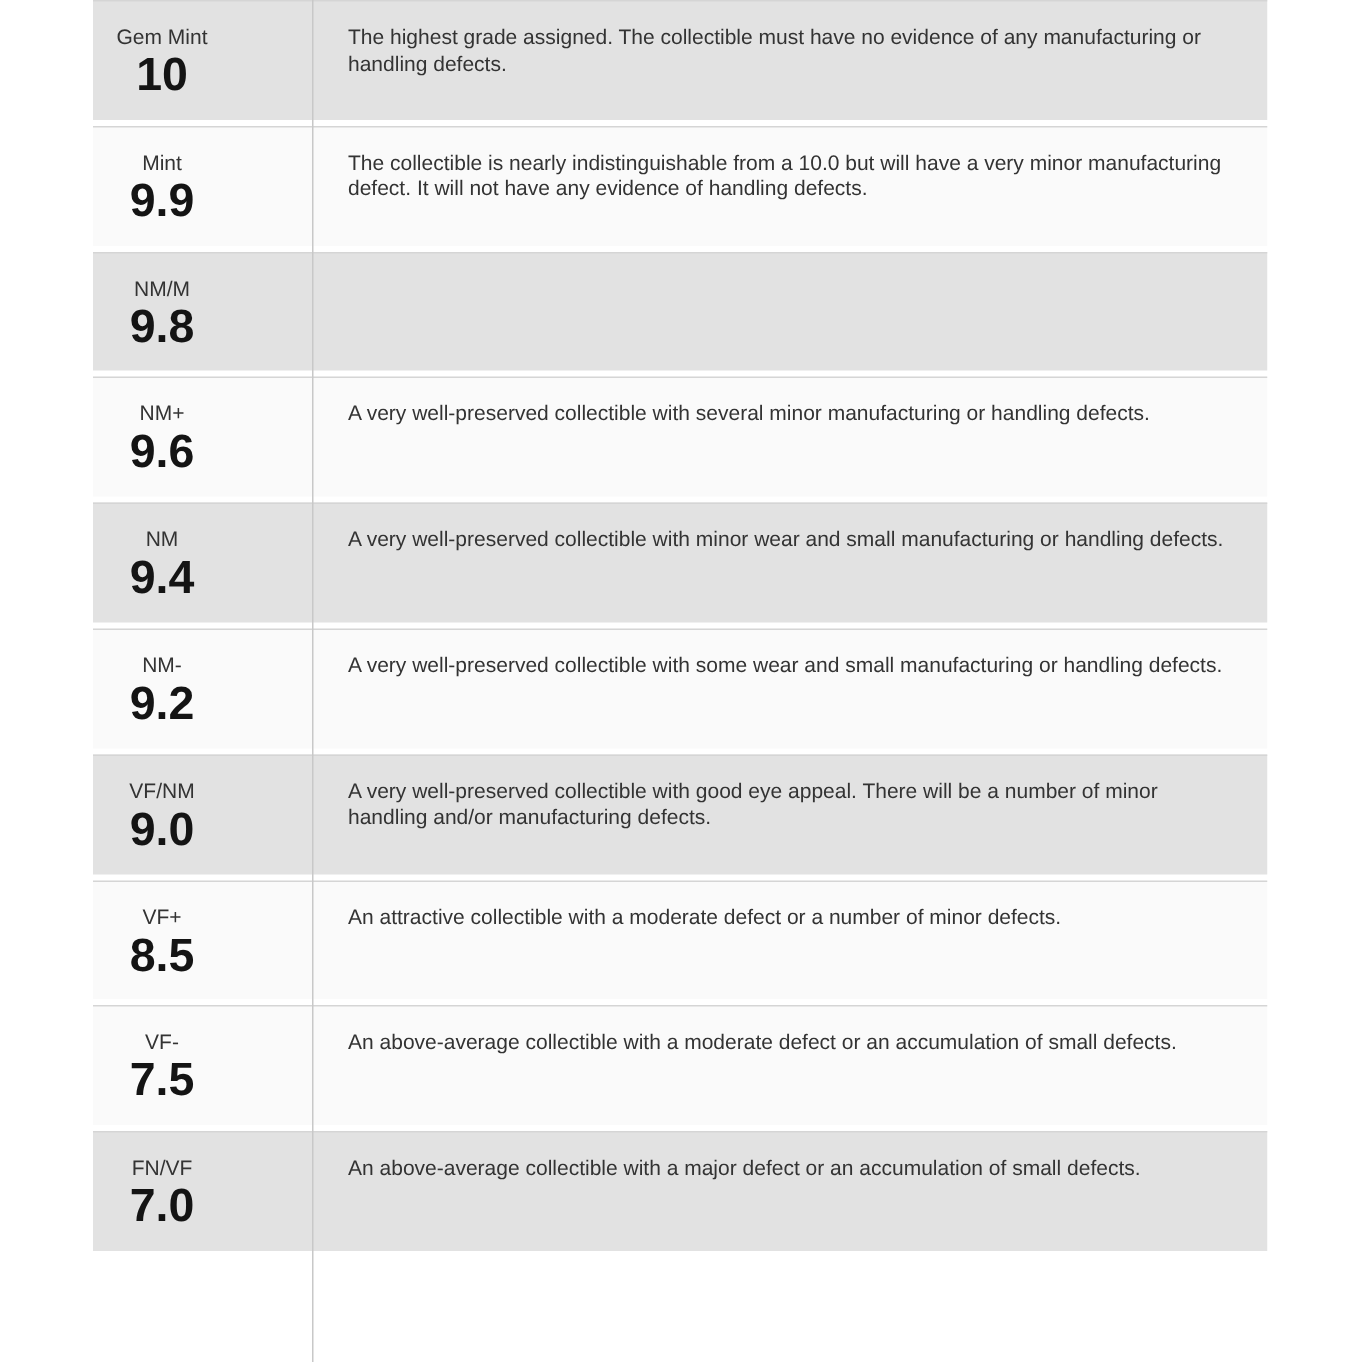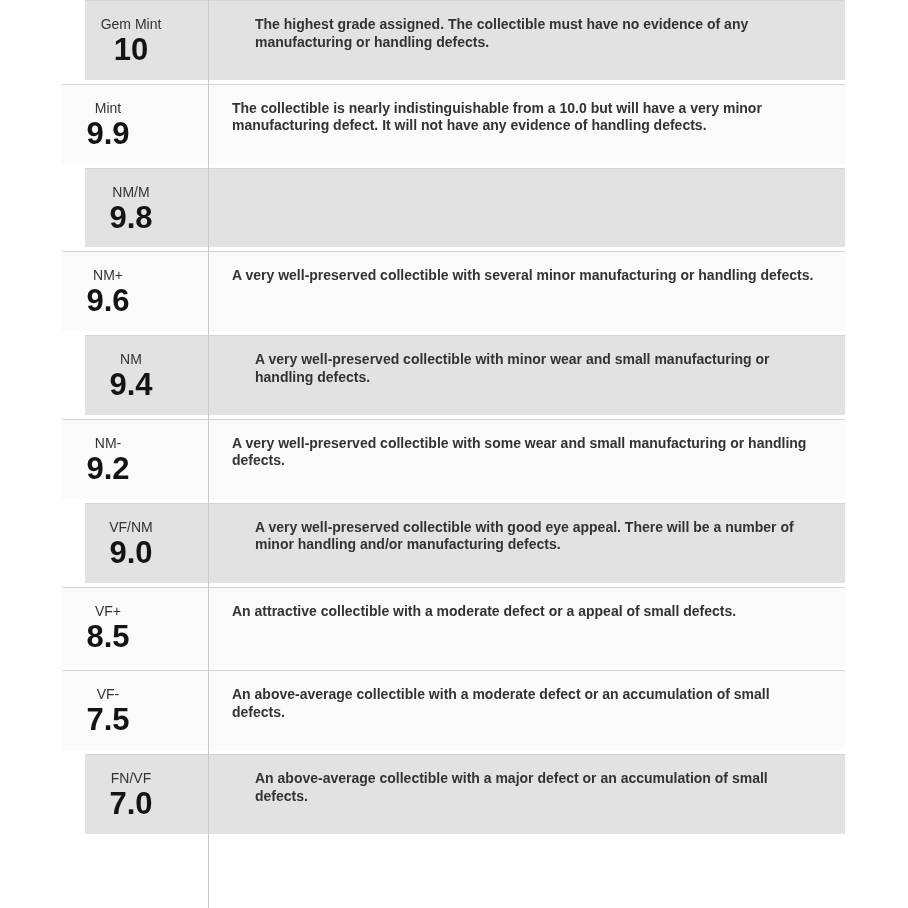--- a/index.html
+++ b/index.html
@@ -27,21 +27,21 @@
     background: var(--c-divider, #c8c8c8);
     z-index: 2;
   }
   .grade-row {
     display: flex;
     height: 78.8px;
     border-top: 1px solid var(--c-border, #d5d5d5);
     margin-bottom: 4px;
     box-sizing: content-box;
   }
-  .grade-row.gray  { background: var(--c-row-gray,  #e2e2e2); margin-left: 23px; }
+  .grade-row.gray  { background: var(--c-row-gray,  #e2e2e2); }
   .grade-row.light { background: var(--c-row-light, #fafafa); }
   .grade-cell {
     width: 146px;
     box-sizing: border-box;
     padding: 15px 54px 0 0;
     text-align: center;
     flex: none;
   }
   .grade-label {
     font-size: 14px;
@@ -56,21 +56,20 @@
     color: var(--c-grade, #141414);
     white-space: nowrap;
   }
   .desc-cell {
     flex: 1;
     box-sizing: border-box;
     padding: 15px 28px 5px 24px;
     font-size: 14px;
     line-height: 17.5px;
     color: var(--c-desc, #333333);
-    font-weight: bold;
   }
 </style>
 </head>
 <body style="background: rgb(255, 255, 255);">
 
 <div class="grading-table">
   <div class="col-divider"></div>
 
   <div class="grade-row gray">
     <div class="grade-cell">
@@ -125,21 +124,21 @@
       <div class="grade-value">9.0</div>
     </div>
     <div class="desc-cell">A very well-preserved collectible with good eye appeal. There will be a number of minor handling and/or manufacturing defects.</div>
   </div>
 
   <div class="grade-row light">
     <div class="grade-cell">
       <div class="grade-label">VF+</div>
       <div class="grade-value">8.5</div>
     </div>
-    <div class="desc-cell">An attractive collectible with a moderate defect or a appeal of small defects.</div>
+    <div class="desc-cell">An attractive collectible with a moderate defect or a number of minor defects.</div>
   </div>
 
 
   <div class="grade-row light">
     <div class="grade-cell">
       <div class="grade-label">VF-</div>
       <div class="grade-value">7.5</div>
     </div>
     <div class="desc-cell">An above-average collectible with a moderate defect or an accumulation of small defects.</div>
   </div>

